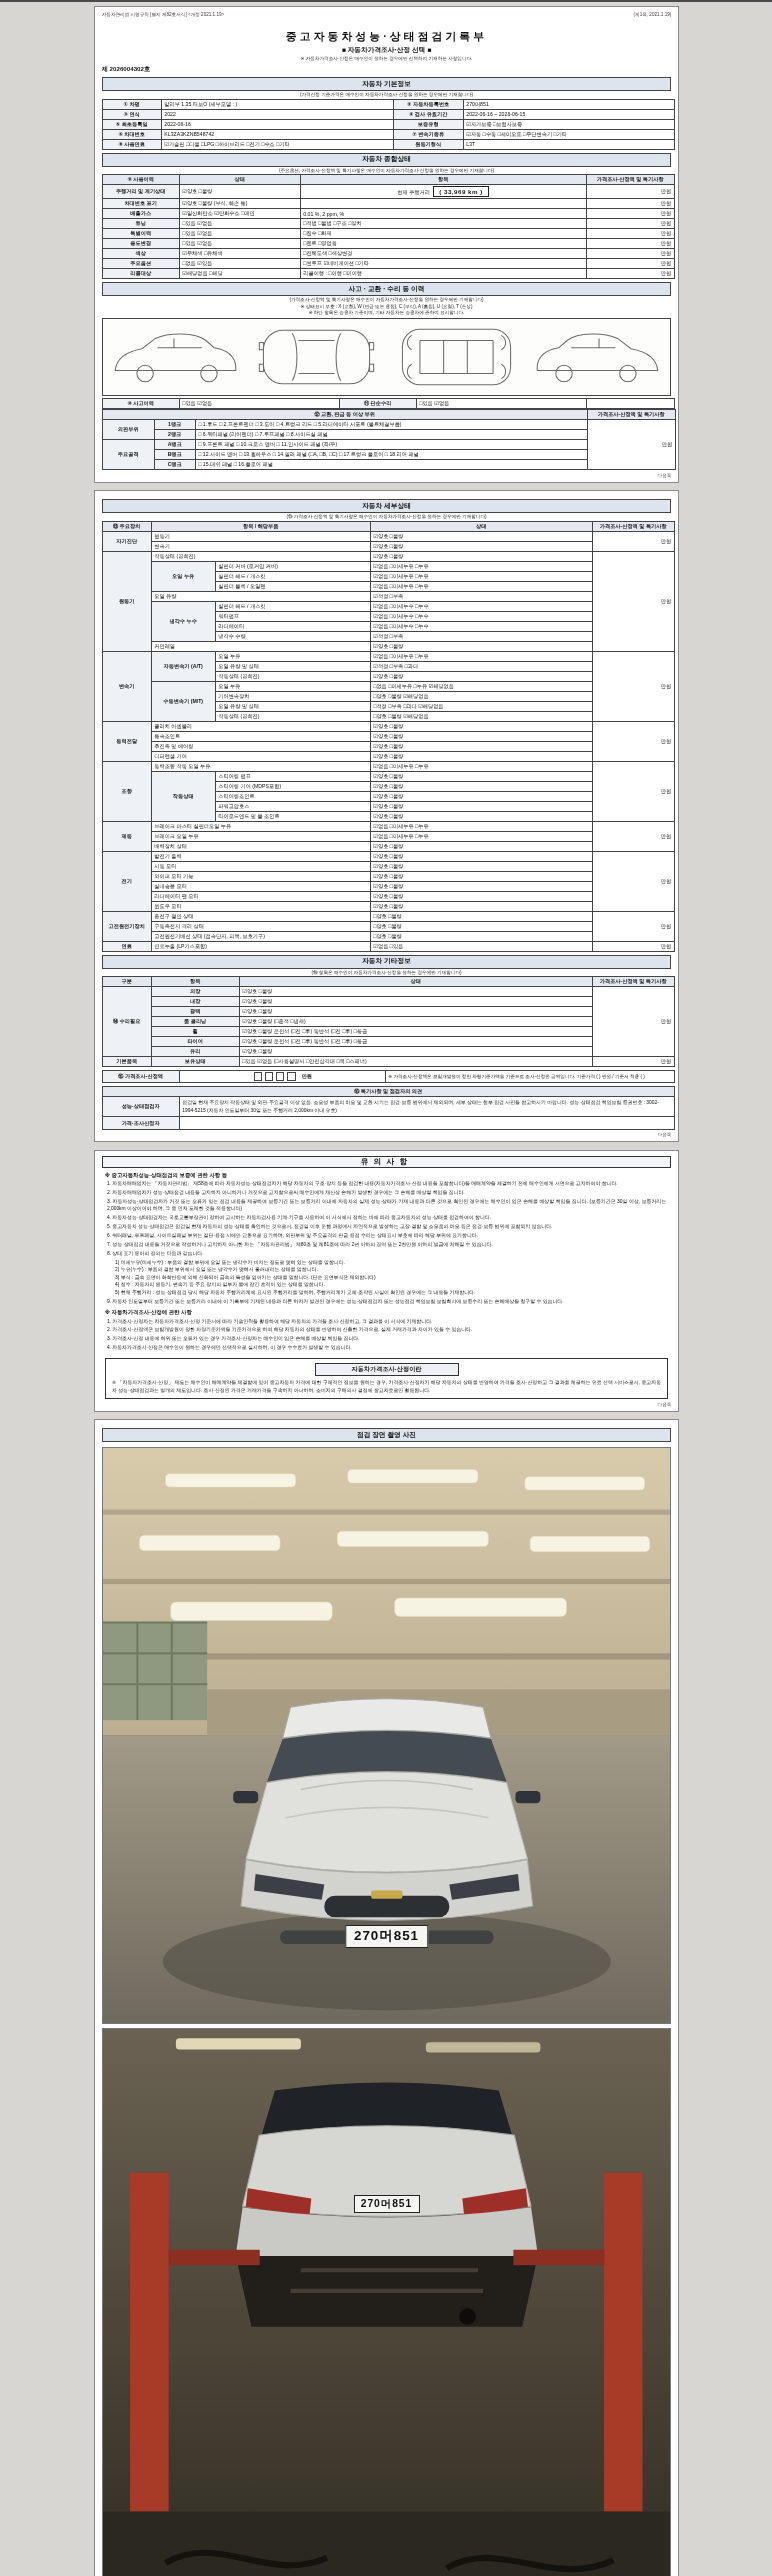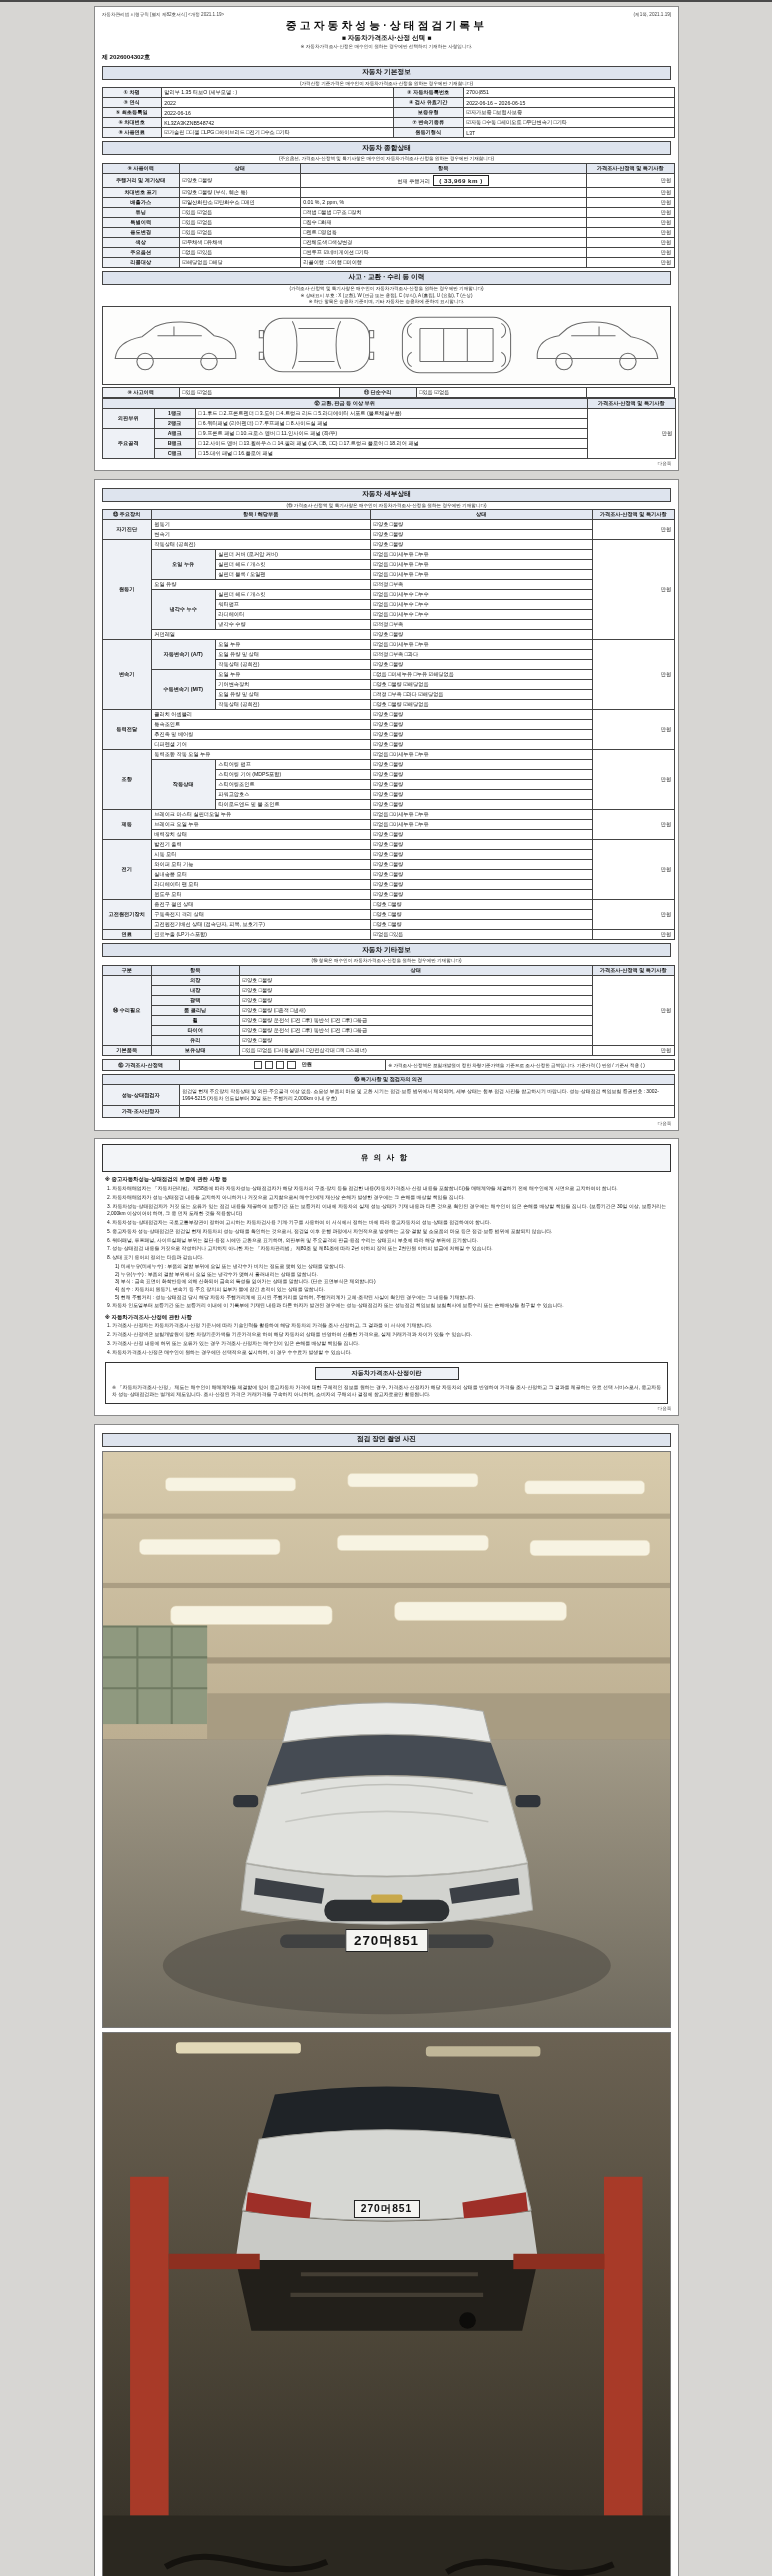--- a/index.html
+++ b/index.html
@@ -3,39 +3,39 @@
 <meta charset="utf-8">
 <title>중고자동차성능·상태점검기록부</title>
 <style>
 *{box-sizing:border-box;margin:0;padding:0}
 html,body{width:773px}
 body{min-height:2576px;background:#d7d6d3;font-family:"Liberation Sans","DejaVu Sans",sans-serif;color:#111;padding:0 0 12.4px}
 .topline{height:2.1px;background:#4a4a4a;width:100%;margin-bottom:4.1px}
 .sheet{width:585px;margin:0 auto 7.2px;background:#fff;border:0.5px solid #8a8a8a;padding:5.2px 6.7px 4.1px}
 .tiny{font-size:4.6px;color:#444}
 .meta-line{display:flex;justify-content:space-between;margin-bottom:1.5px}
-.doc-title{text-align:center;font-size:10.8px;font-weight:bold;letter-spacing:3.1px;margin-top:1px}
+.doc-title{text-align:center;font-size:10.8px;font-weight:bold;letter-spacing:3.1px;margin-top:13px}
 .doc-subtitle{text-align:center;font-size:6.7px;font-weight:bold;margin-top:1.5px}
 .doc-subnote{text-align:center;font-size:4.6px;color:#333;margin-top:1px}
 .doc-no{font-size:6.2px;font-weight:bold;margin:4.1px 0 2.1px}
 .bar{border:0.5px solid #444;background:#dee4ee;text-align:center;font-weight:bold;font-size:6.7px;padding:1.5px 0;margin-top:3.1px}
 .note{font-size:4.6px;text-align:center;color:#222;padding:1px 0 1.5px}
 table.form{width:100%;border-collapse:collapse;table-layout:fixed}
 table.form td{border:0.5px solid #444;font-size:5.2px;padding:1px 2.6px;vertical-align:middle}
 .lbl{background:#eef1f6;font-weight:bold;text-align:center}
 .hdr{background:#e3e8f1;font-weight:bold;text-align:center}
 .amt{text-align:right;color:#222}
 .center{text-align:center}
 .mileage-box{display:inline-block;border:1px solid #222;padding:1px 5.2px;font-weight:bold;font-size:6.2px;letter-spacing:0.5px;background:#fff;margin-left:3.1px}
 .legend{font-size:4.6px;color:#222;text-align:center;padding:0.5px 0}
 .diagram-wrap{border:0.5px solid #444;display:flex;justify-content:space-evenly;align-items:center;padding:4.1px 2.1px;gap:3.1px;margin-top:2.1px;background:#fdfdfc}
 .diagram-wrap svg{flex:0 0 auto}
 .ln{stroke:#6b6b6b;fill:none;stroke-width:2}
 .pagemark{text-align:right;font-size:4.6px;color:#555;margin-top:2.6px}
-.notice-title-box{border:0.8px solid #333;text-align:center;font-size:7.7px;font-weight:bold;letter-spacing:5.2px;padding:8px 0;background:#f3f5f8}
+.notice-title-box{border:0.8px solid #333;text-align:center;font-size:7.7px;font-weight:bold;letter-spacing:5.2px;padding:0 0;background:#f3f5f8}
 .notice-head{font-size:5.4px;font-weight:bold;margin:4.1px 3.1px 1px}
 .notice-item{font-size:4.9px;line-height:1.5;margin:1.5px 5.2px;text-align:justify}
 .notice-sub{font-size:4.9px;line-height:1.45;margin:0.5px 13.4px}
 .price-def-box{border:0.8px solid #333;margin:6.2px 3.1px 2.1px;padding:4.1px 6.2px}
 .price-def-title{text-align:center;font-weight:bold;font-size:6.2px;border:0.5px solid #333;background:#eef1f6;width:144px;margin:0 auto 3.6px;padding:1px}
 .price-def-body{font-size:4.9px;line-height:1.5;text-align:justify}
 .photo{position:relative;width:100%;height:577px;border:0.5px solid #777;margin-top:4.1px;overflow:hidden;background:#6f6a5e}
 .photo svg{width:100%;height:100%;display:block}
 .plate{position:absolute;background:#f5f5f2;border:1px solid #222;color:#111;font-weight:bold;text-align:center;transform:translateX(-50%);font-size:13.4px;padding:1.5px 8.2px;letter-spacing:1px}
 .plate.small{font-size:10.3px;padding:1px 6.2px}

